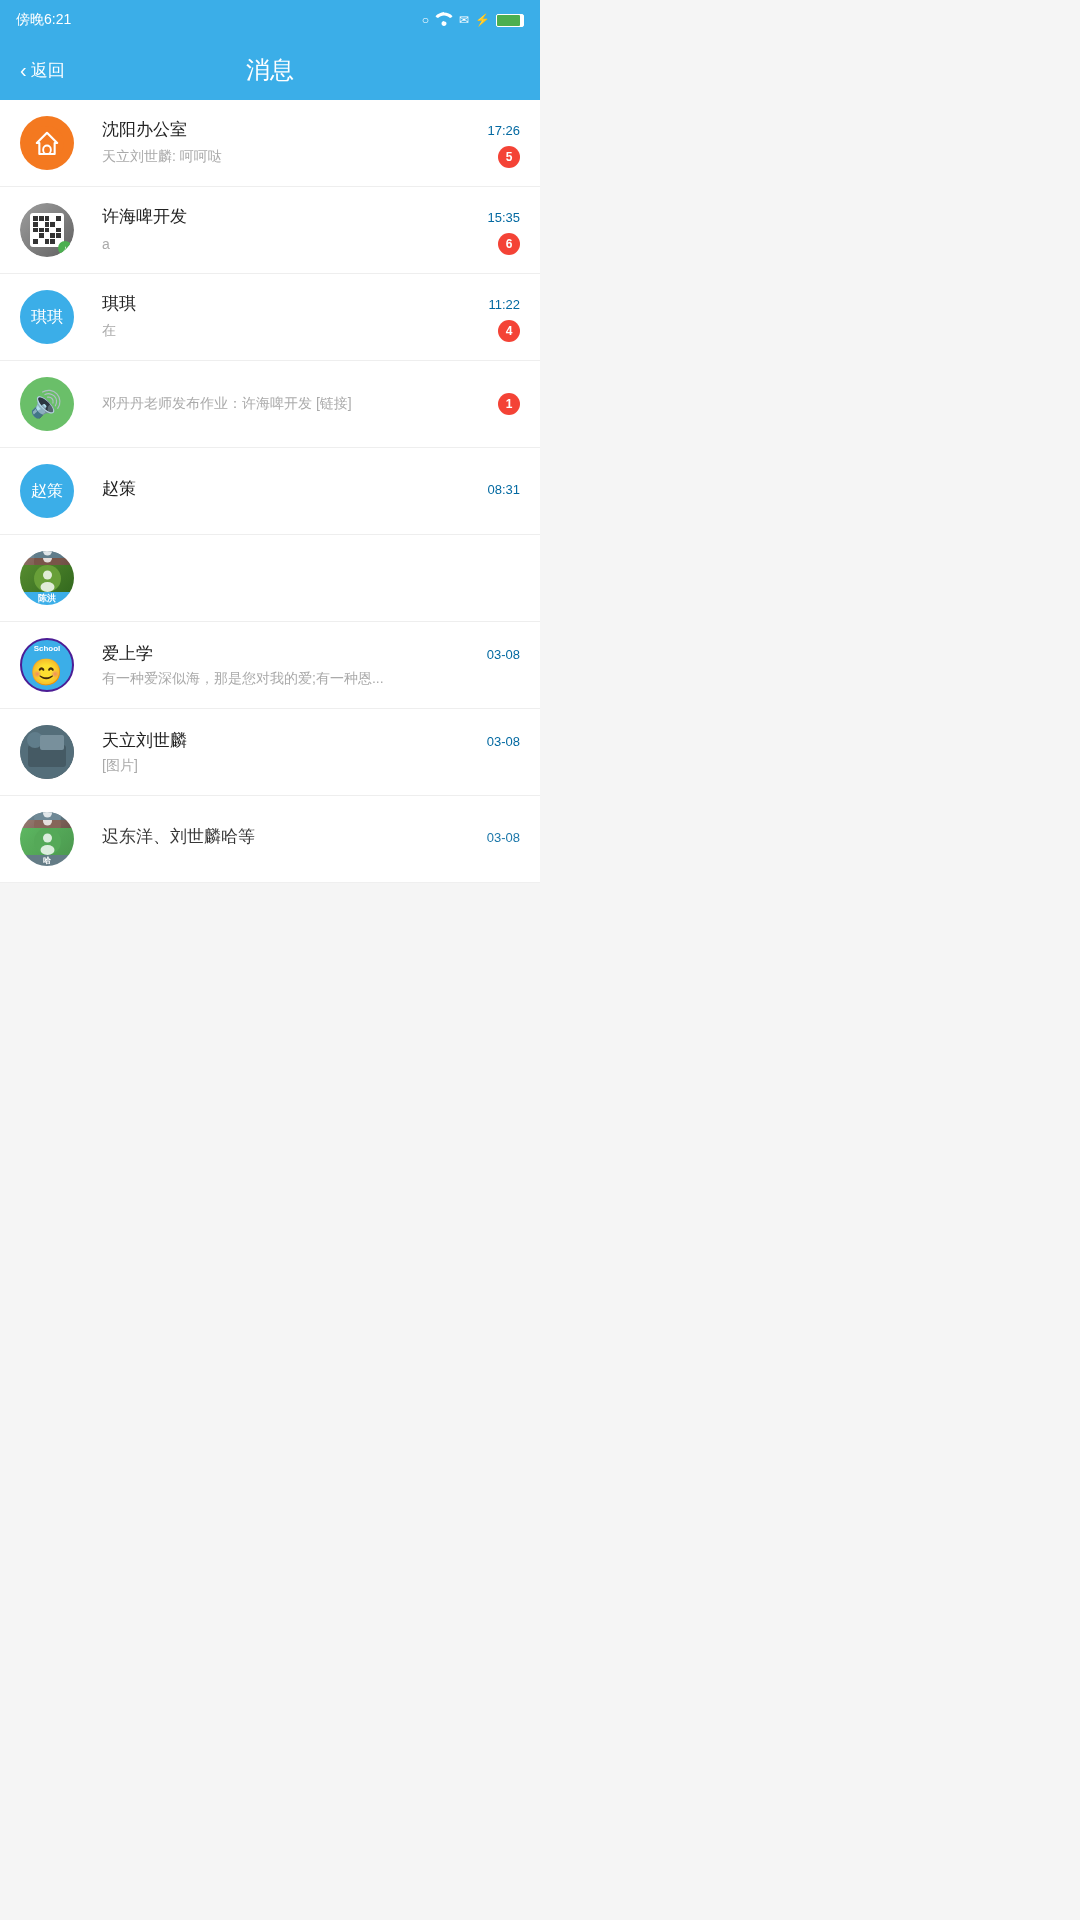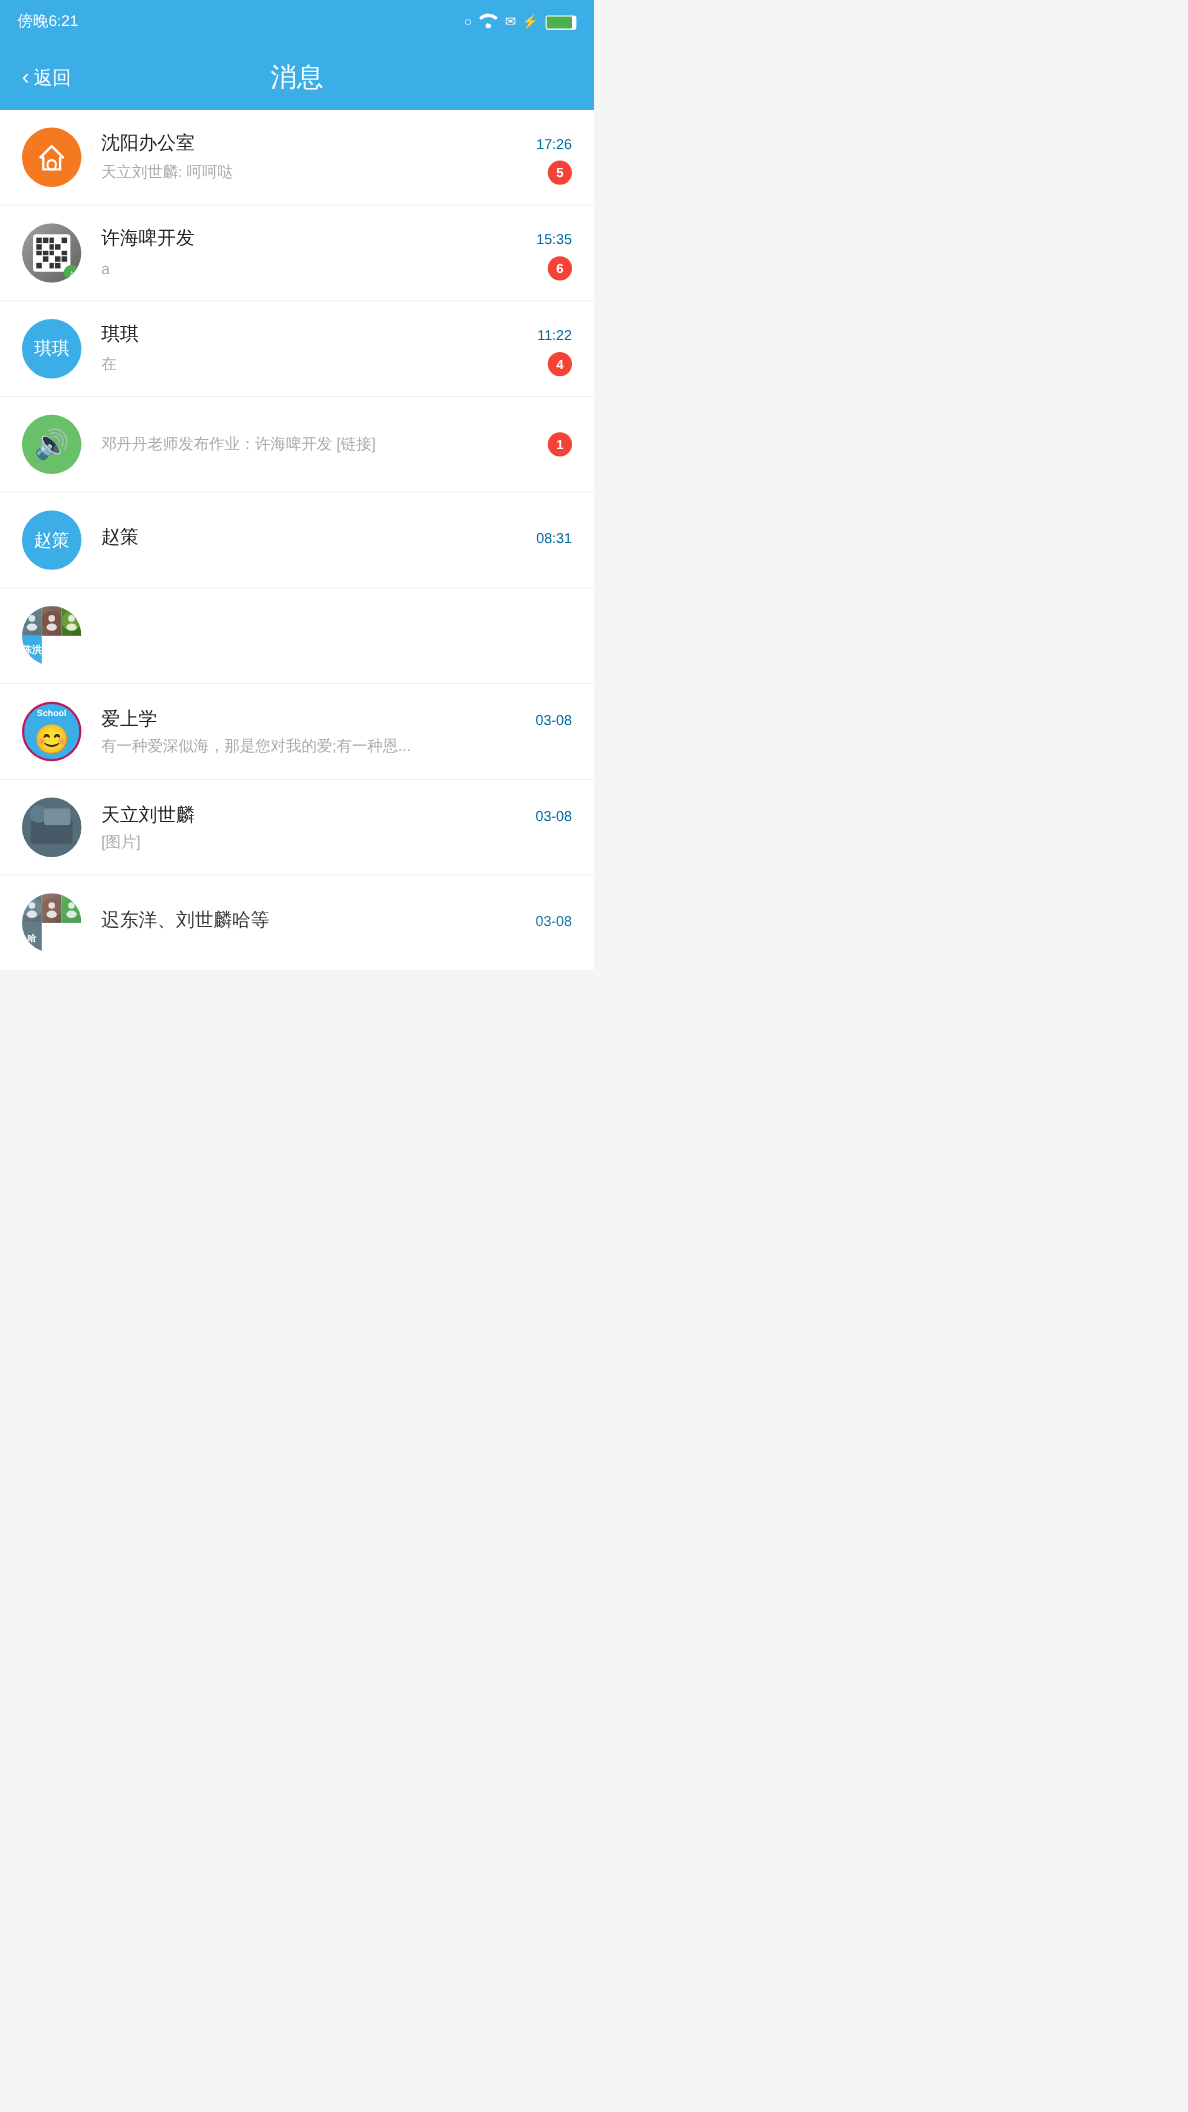--- a/index.html
+++ b/index.html
@@ -81,21 +81,21 @@
     }
     .avatar-qiqi {
       background: #3baee8;
       border: 2.5px solid #3baee8;
     }
     .avatar-notice {
       background: #6abf69;
     }
     .message-content {
       flex: 1;
-      margin-left: 18px;
+      margin-left: 28px;
       min-width: 0;
     }
     .message-top {
       display: flex;
       justify-content: space-between;
       align-items: baseline;
       margin-bottom: 5px;
     }
     .message-name {
       font-size: 17px;
@@ -136,42 +136,42 @@
       flex-shrink: 0;
       margin-left: 8px;
     }
     
     .house-svg { width: 34px; height: 34px; }
     
     .speaker-icon { font-size: 26px; }
     
     .school-avatar {
       background: #3baee8;
-      border: 2px solid #be185d;
+      border: 2px solid #4c1d95;
       position: relative;
     }
     .school-text {
       position: absolute;
       top: 4px;
       font-size: 8px;
       color: white;
       font-weight: bold;
       letter-spacing: 0;
     }
     .partial-item {
       opacity: 0.9;
     }
     
     .group-grid {
       width: 54px;
       height: 54px;
       border-radius: 50%;
       overflow: hidden;
       display: grid;
-      grid-template-columns: 1fr 1fr 1fr;
+      grid-template-columns: 1fr;
       grid-template-rows: 1fr 1fr;
       flex-shrink: 0;
     }
     .grid-cell {
       overflow: hidden;
       display: flex;
       align-items: center;
       justify-content: center;
       font-size: 10px;
       color: white;

